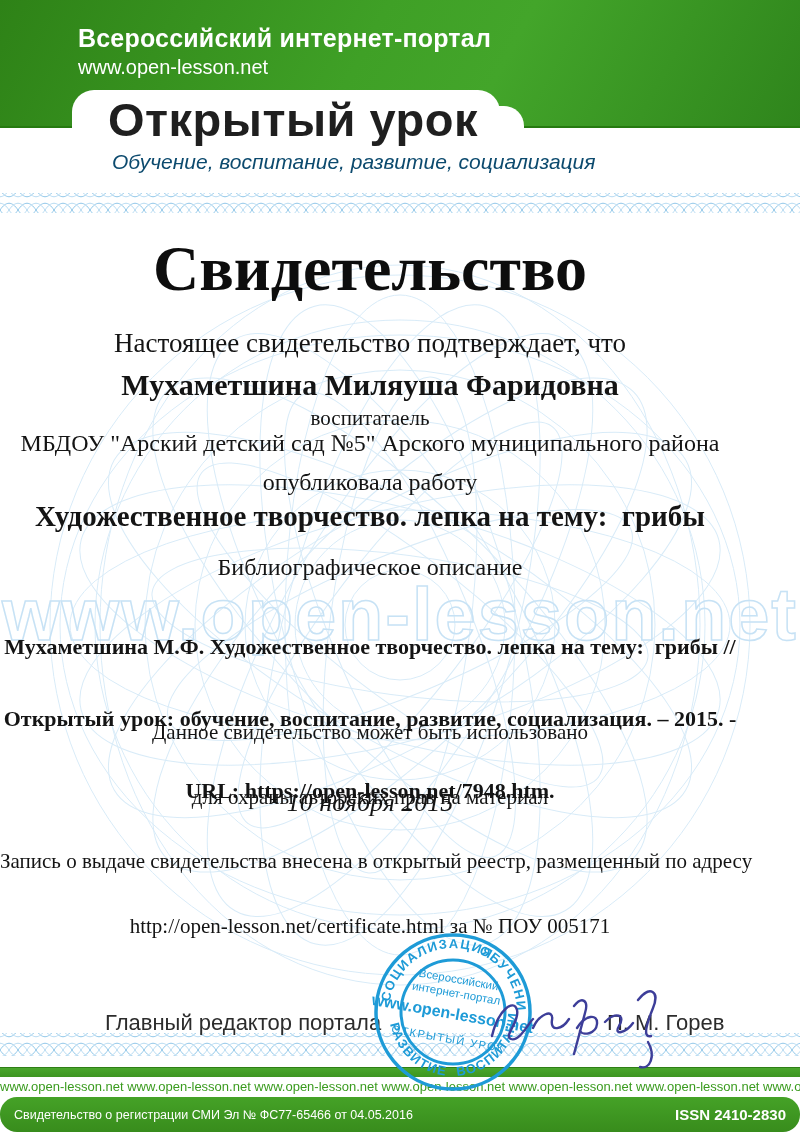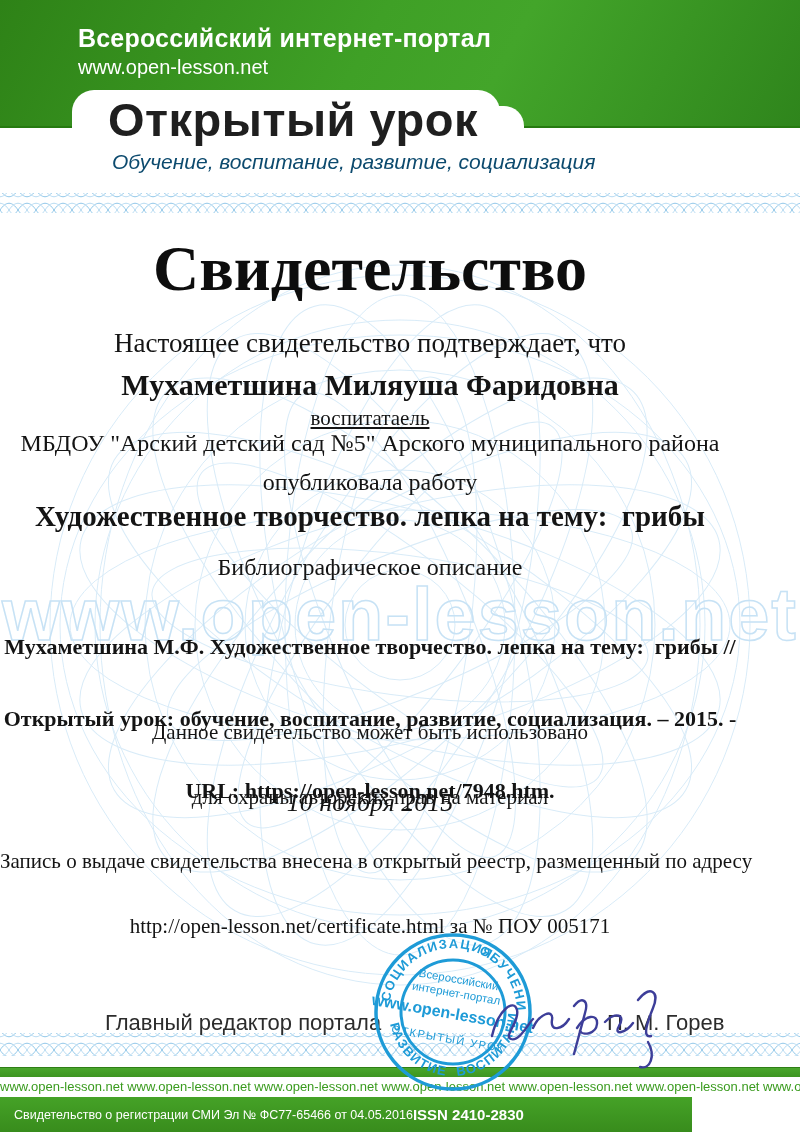--- a/index.html
+++ b/index.html
@@ -24,21 +24,21 @@
           font-style:italic;font-size:21px;color:#0c4a6e;}
 
   
   .bg{position:absolute;left:0;top:0;z-index:0;}
 
   
   .cline{position:absolute;left:0;width:740px;text-align:center;z-index:2;white-space:pre;}
   .doc-title{top:232px;font-size:64px;font-weight:bold;color:#0d0d0d;}
   .intro{top:328px;font-size:27px;}
   .person{top:368px;font-size:30px;font-weight:bold;}
-  .position{top:406px;font-size:21px;text-decoration:underline;}
+  .position{top:406px;font-size:21px;}
   .org{top:430px;font-size:24px;}
   .action{top:469px;font-size:24px;}
   .work{top:500px;font-size:29px;font-weight:bold;}
   .biblio-label{top:554px;font-size:24px;}
   .citation{top:587px;font-size:22px;font-weight:bold;line-height:24px;}
   .notes{top:679px;font-size:21px;line-height:21.5px;}
   .date{top:788px;font-size:26px;font-style:italic;}
 
   
   .editor-label{position:absolute;left:105px;top:1010px;z-index:2;
@@ -49,24 +49,24 @@
   
   .stamp{position:absolute;left:358px;top:923px;z-index:5;}
   .sig{position:absolute;left:470px;top:970px;z-index:6;}
 
   
   .green-bar{position:absolute;left:0;top:1067px;width:800px;height:10px;z-index:3;
         background:linear-gradient(#4aa62c,#3c9420);border-top:1px solid #2e7f15;}
   .url-strip{position:absolute;left:0;top:1077px;width:800px;height:20px;z-index:3;
         background:#ffffff;overflow:hidden;text-align:center;white-space:nowrap;
         font-family:"Liberation Sans",sans-serif;font-size:13px;line-height:20px;color:#3a9b1e;}
-  .footer{position:absolute;left:0;top:1097px;width:692px;height:35px;z-index:7;
+  .footer{position:absolute;left:0;top:1097px;width:800px;height:35px;z-index:7;
         background:linear-gradient(#45a227,#388c1c);display:flex;align-items:center;
-        justify-content:flex-start;padding:0 14px;box-sizing:border-box;
-        font-family:"Liberation Sans",sans-serif;color:#ffffff;}
+        justify-content:space-between;padding:0 14px;box-sizing:border-box;
+        font-family:"Liberation Sans",sans-serif;color:#ffffff;border-radius:17px;}
   .footer .reg{font-size:12.5px;}
   .footer .issn{font-size:15px;font-weight:bold;}
 </style>
 </head>
 <body>
 
 <div class="page">
 
   <svg class="bg" width="800" height="1132" viewBox="0 0 800 1132">
     <defs>

